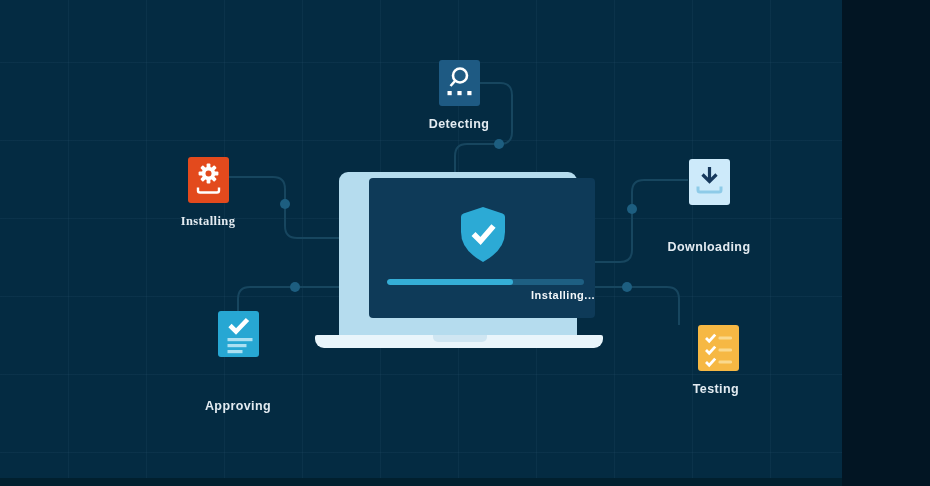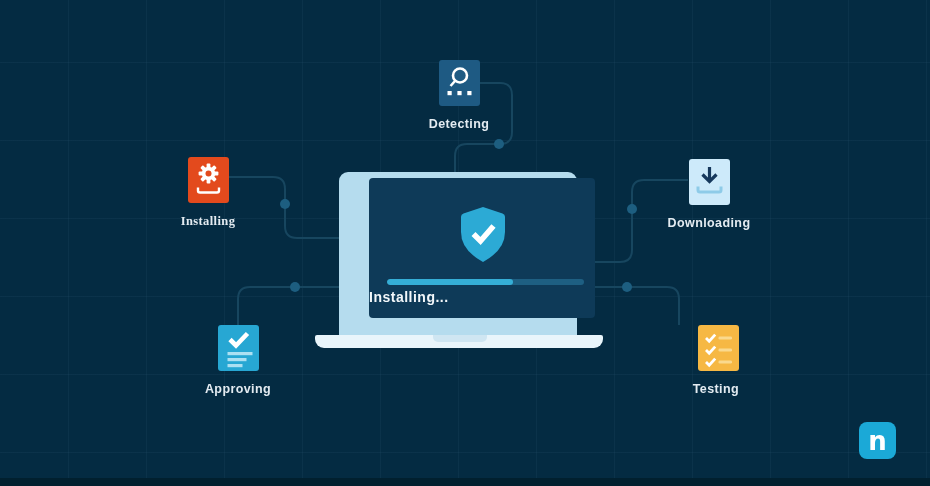--- a/index.html
+++ b/index.html
@@ -1,17 +1,17 @@
 <!DOCTYPE html>
 <html style="--bg: #042b42; --line: #17465f; --dot: #1d5e80; --label: #e3ebf1; --tile_detecting: #1e5a83; --tile_installing: #e34a1d; --tile_downloading: #cdeafa; --tile_approving: #27a7d3; --tile_testing: #f6b844; --laptop_frame: #b5dcee; --laptop_base: #e9f5fb; --laptop_notch: #cfe6f2; --screen: #0e3a58; --shield: #2caad5; --progress_track: #1e5f82; --progress_fill: #35aed6; --logo_bg: #1ba9d7;"><head>
 <meta charset="utf-8">
 <style>
   html,body{margin:0;padding:0;background:#021523;}
   .canvas{
-    position:relative;width:930px;height:486px;overflow:hidden;
+    position:relative;width:842px;height:486px;overflow:hidden;
     background:var(--bg,#042b42);
     font-family:"Liberation Sans",sans-serif;
   }
   .grid{
     position:absolute;inset:0;z-index:0;pointer-events:none;
     background-image:
       linear-gradient(rgba(140,190,220,0.05) 1px, transparent 1px),
       linear-gradient(90deg, rgba(140,190,220,0.05) 1px, transparent 1px);
     background-size:78px 78px;background-position:68px 62px;
   }
@@ -27,40 +27,40 @@
   .tile-installing{background:var(--tile_installing,#e34a1d);}
   .tile-downloading{background:var(--tile_downloading,#cdeafa);}
   .tile-approving{background:var(--tile_approving,#27a7d3);}
   .tile-testing{background:var(--tile_testing,#f6b844);}
   .station-label{
     margin-top:11px;font-size:12.5px;font-weight:600;letter-spacing:.4px;
     color:var(--label,#e3ebf1);white-space:nowrap;
   }
   .st-detecting{left:399px;top:60px;}
   .st-installing{left:148px;top:157px;font-family:Liberation Serif, serif;}
-  .st-downloading{left:649px;top:159px;}
-  .st-approving{left:178px;top:325px;}
+  .st-downloading{left:649px;top:159px;gap:24px;}
+  .st-approving{left:178px;top:311px;gap:31px;}
   .st-testing{left:619px;top:325px;align-items:flex-end;}
 
   
   .laptop{position:absolute;left:315px;top:172px;width:288px;height:176px;z-index:3;}
   .lid{position:absolute;left:24px;top:0;width:238px;height:163px;
        background:var(--laptop_frame,#b5dcee);border-radius:9px 9px 0 0;}
   .screen{position:absolute;left:30px;top:6px;width:226px;height:140px;
           background:var(--screen,#0e3a58);border-radius:4px;}
   .base{position:absolute;left:0;top:163px;width:288px;height:13px;
         background:var(--laptop_base,#e9f5fb);border-radius:2px 2px 9px 9px;}
   .notch{position:absolute;left:118px;top:163px;width:54px;height:7px;
          background:var(--laptop_notch,#cfe6f2);border-radius:0 0 5px 5px;}
   .shield{position:absolute;left:119px;top:34px;}
   .progress{position:absolute;left:48px;top:107px;width:197px;height:6px;border-radius:3px;
             background:var(--progress_track,#1e5f82);overflow:hidden;}
   .progress-fill{height:100%;width:64%;border-radius:3px;background:var(--progress_fill,#35aed6);}
-  .status-text{position:absolute;left:30px;top:117px;width:226px;text-align:left;
-               font-size:14px;font-weight:600;letter-spacing:.5px;color:#f2f7fa;}
+  .status-text{position:absolute;left:30px;top:117px;width:226px;text-align:right;
+               font-size:11px;font-weight:600;letter-spacing:.5px;color:#f2f7fa;}
 
   
   .brand{position:absolute;left:859px;top:422px;width:37px;height:37px;z-index:4;
          background:var(--logo_bg,#1ba9d7);border-radius:8px;
          display:flex;align-items:center;justify-content:center;
          color:#fff;font-size:26px;font-weight:bold;line-height:1;
          font-family:"DejaVu Sans","Liberation Sans",sans-serif;}
   .bottom-strip{position:absolute;left:0;bottom:0;width:100%;height:8px;background:#01202f;z-index:5;}
 </style>
 </head>

